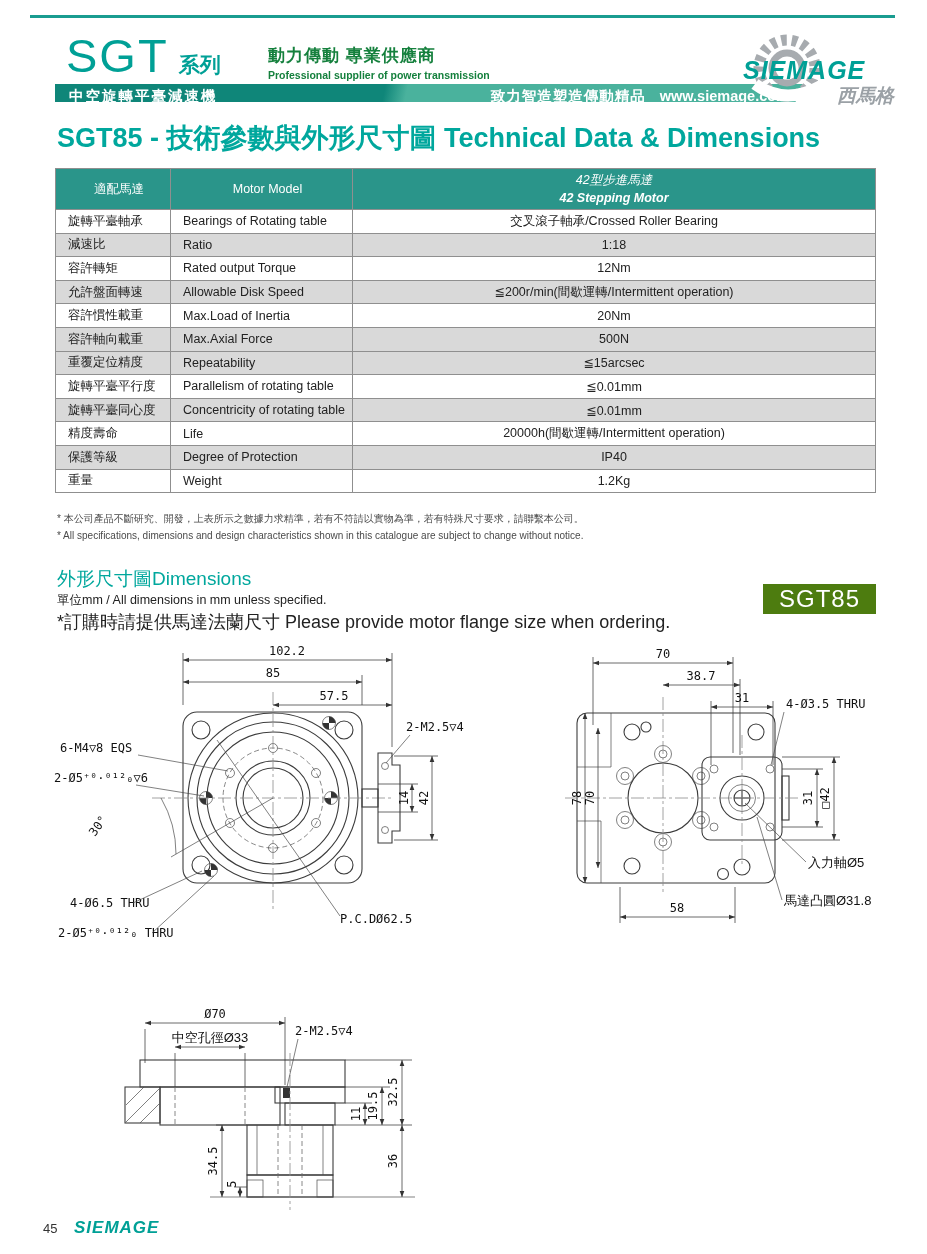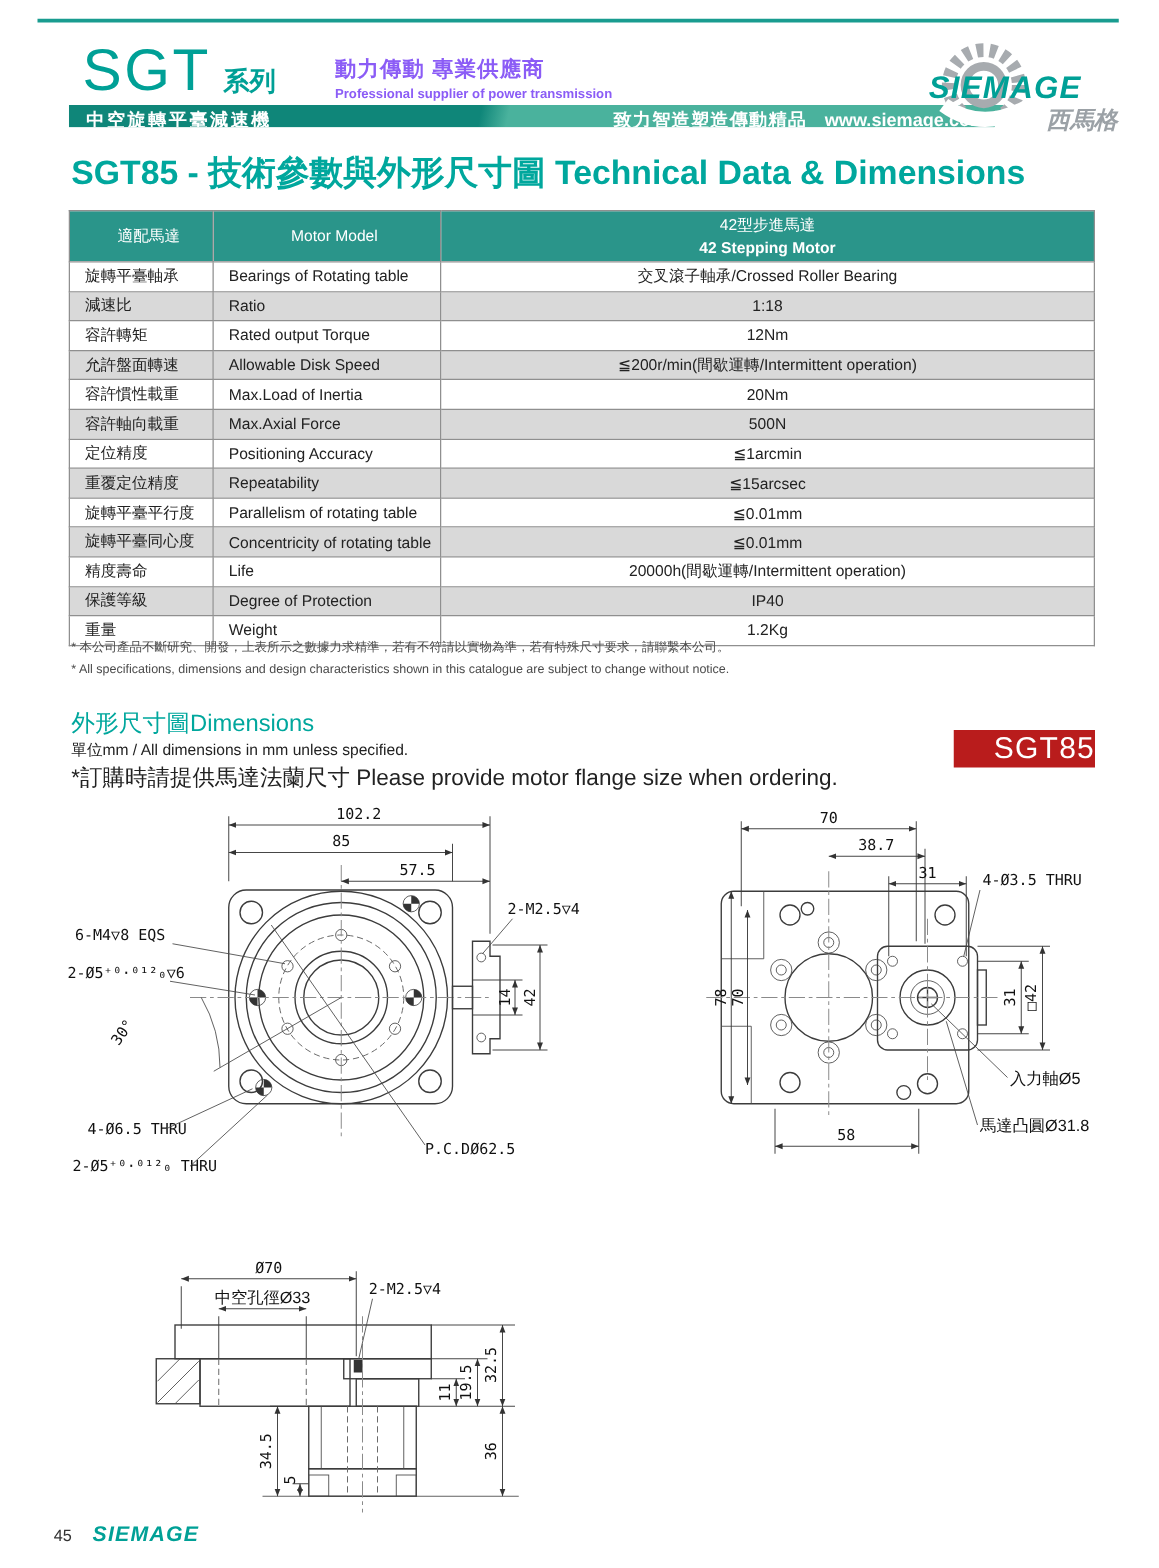--- a/index.html
+++ b/index.html
@@ -5,58 +5,58 @@
   html,body{margin:0;padding:0;}
   body{width:927px;height:1254px;position:relative;background:#fff;
        font-family:"Liberation Sans",sans-serif;color:#222;overflow:hidden;}
   .abs{position:absolute;}
 
   
   .top-rule{left:30px;top:15px;width:865px;height:3px;background:#199C90;}
   .sgt-wrap{left:66px;top:28px;color:#00A096;white-space:nowrap;}
   .sgt-main{font-size:47px;font-weight:normal;letter-spacing:2px;}
   .sgt-series{font-size:21px;font-weight:bold;margin-left:10px;}
-  .slogan{left:268px;top:44px;color:#8b5cf6;}
+  .slogan{left:268px;top:44px;color:#15803d;}
   .slogan .l1{font-size:17px;font-weight:bold;letter-spacing:1px;}
   .slogan .l2{font-size:10.5px;font-weight:bold;margin-top:2px;}
   .banner{left:55px;top:84px;width:748px;height:18px;
           background:linear-gradient(102deg,#0F8679 0%,#0F8679 44%,#4AB29D 47%,#4AB29D 100%);
           clip-path:polygon(0 0,100% 0,99% 100%,0 100%);}
   .banner .bl{position:absolute;left:14px;top:3px;color:#fff;font-size:14.5px;font-weight:bold;letter-spacing:2px;}
   .banner .br{position:absolute;right:14px;top:3px;color:#fff;font-size:14.5px;font-weight:bold;letter-spacing:1px;white-space:nowrap;}
   .banner .br .url{margin-left:14px;letter-spacing:0;}
   .logo{left:735px;top:26px;width:190px;height:86px;}
   .logo .wordmark{position:absolute;left:8px;top:30px;font-size:25px;font-weight:bold;
                   font-style:italic;color:#00A096;letter-spacing:1px;}
   .logo .cjk{position:absolute;left:102px;top:57px;font-size:19px;font-style:italic;color:#9BA1A6;font-weight:bold;}
 
   
   .page-title{left:57px;top:120px;color:#00A79D;font-size:27px;font-weight:600;white-space:nowrap;}
 
   
   .spec{left:55px;top:168px;border-collapse:collapse;table-layout:fixed;width:820px;}
   .spec th,.spec td{border:1px solid #8f8f8f;font-size:12.5px;overflow:hidden;white-space:nowrap;}
   .spec th{background:#2A958A;color:#fff;font-weight:normal;height:40px;text-align:center;padding:0 0 0 12px;}
-  .spec th.hd3{padding:0;line-height:1.45;}
+  .spec th.hd3{padding:0;line-height:1.45;font-style:italic;}
   .spec th.hd3 .b{font-weight:bold;}
   .spec td{height:22.6px;padding:0 0 0 12px;}
   .spec td.c1{font-family:"Liberation Serif",serif;}
   .spec td.c3{text-align:center;padding:0;}
   .spec tr.alt td{background:#D9D9D9;}
   .colw1{width:115px;}.colw2{width:182px;}.colw3{width:523px;}
 
   
   .notes{left:57px;top:510px;font-size:10px;color:#4a4a4a;line-height:1.7;}
 
   
   .dim-head{left:57px;top:566px;color:#00A79D;font-size:19px;}
   .dim-note1{left:57px;top:592px;font-size:12.5px;color:#222;}
   .dim-note2{left:57px;top:610px;font-size:18px;color:#222;}
-  .badge{left:763px;top:584px;width:113px;height:30px;background:#b91c1c;color:#fff;
-         font-size:24px;text-align:right;line-height:30px;letter-spacing:1px;}
+  .badge{left:763px;top:584px;width:113px;height:30px;background:#4d7c0f;color:#fff;
+         font-size:24px;text-align:center;line-height:30px;letter-spacing:1px;}
 
   
   .foot-num{left:43px;top:1221px;font-size:13px;color:#333;}
   .foot-brand{left:74px;top:1218px;font-size:17px;font-weight:bold;font-style:italic;color:#00A096;letter-spacing:1px;}
 
   
   .dt{font-family:"DejaVu Sans Mono",monospace;font-size:12px;fill:#111;}
   .dtc{font-family:"Liberation Sans",sans-serif;font-size:13px;fill:#111;}
   svg .ln{fill:none;stroke:#3c3c3c;stroke-width:1.1;}
   svg .thin{fill:none;stroke:#4a4a4a;stroke-width:0.7;}
@@ -141,25 +141,20 @@
     <td class="c2">Max.Load of Inertia</td>
     <td class="c3">20Nm</td>
   </tr>
 
   <tr class="alt">
     <td class="c1">容許軸向載重</td>
     <td class="c2">Max.Axial Force</td>
     <td class="c3">500N</td>
   </tr>
 
-  <tr>
-    <td class="c1">定位精度</td>
-    <td class="c2">Positioning Accuracy</td>
-    <td class="c3">≦1arcmin</td>
-  </tr>
 
   <tr class="alt">
     <td class="c1">重覆定位精度</td>
     <td class="c2">Repeatability</td>
     <td class="c3">≦15arcsec</td>
   </tr>
 
   <tr>
     <td class="c1">旋轉平臺平行度</td>
     <td class="c2">Parallelism of rotating table</td>

